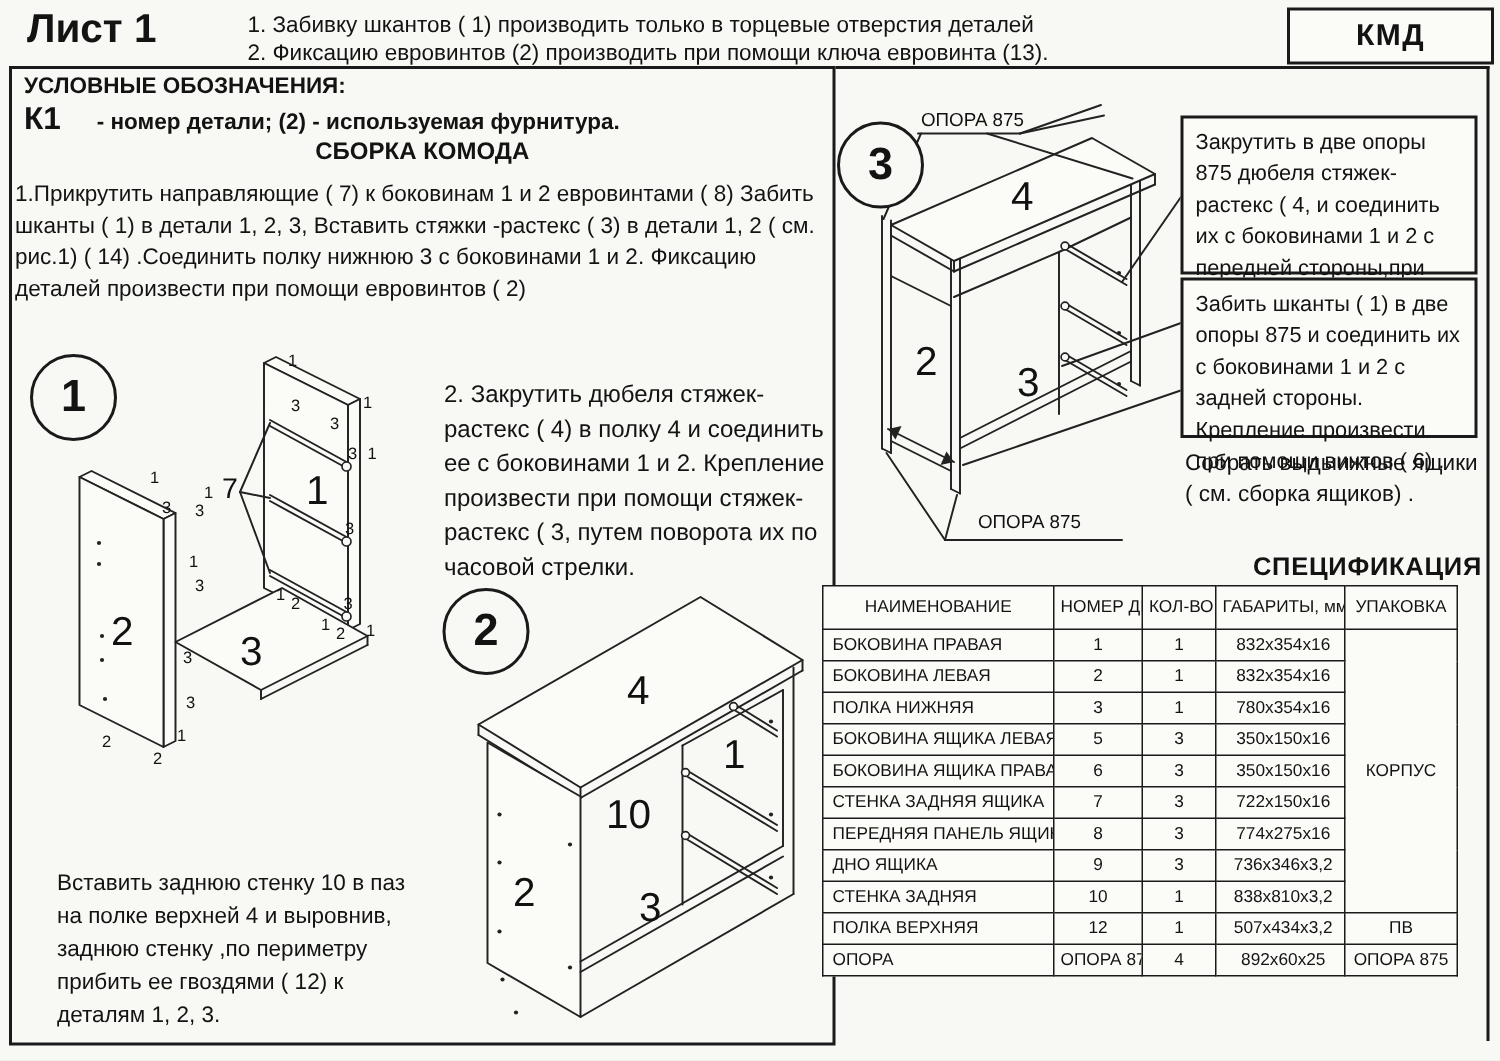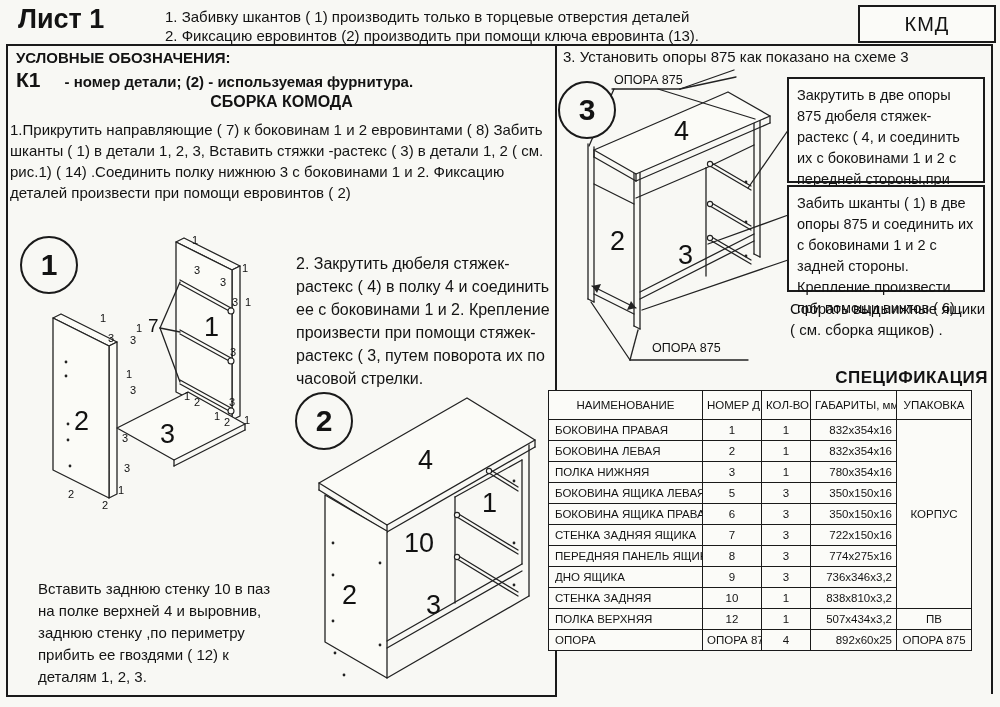--- a/index.html
+++ b/index.html
@@ -3,21 +3,21 @@
 <meta charset="utf-8">
 <style>
   html,body{margin:0;padding:0;background:#e8e8e4;}
   .sheet{position:relative;width:1000px;height:707px;background:#f8f8f4;
          font-family:"Liberation Sans",sans-serif;color:#131313;overflow:hidden;}
   .abs{position:absolute;}
   .sheet-title{left:18px;top:4px;font-size:27px;font-weight:700;}
   .top-notes{left:165px;top:7px;font-size:15px;line-height:19px;}
   .kmd-box{left:858px;top:5px;width:134px;height:34px;border:2px solid #1a1a1a;
            display:flex;align-items:center;justify-content:center;
-           font-size:20px;font-weight:400;letter-spacing:1px;background:#fbfbf8;}
+           font-size:20px;font-weight:700;letter-spacing:1px;background:#fbfbf8;}
   .panel{border:2px solid #1a1a1a;box-sizing:border-box;}
   #left-panel{left:6px;top:44px;width:551px;height:653px;}
   #right-panel{left:557px;top:44px;width:434px;height:648px;border:none;
                border-top:2px solid #1a1a1a;border-right:2px solid #1a1a1a;}
   .legend-title{left:16px;top:49px;font-size:15px;font-weight:700;}
   .k1-line{left:16px;top:68px;display:flex;align-items:baseline;gap:24px;}
   .k1{font-size:21px;font-weight:700;}
   .k1-rest{font-size:15px;font-weight:700;}
   .assembly-title{left:6px;top:93px;width:551px;text-align:center;font-size:16px;font-weight:700;}
   .step1{left:10px;top:119px;width:542px;font-size:15px;line-height:21px;}
@@ -29,21 +29,21 @@
   #inst-box-1{left:787px;top:77px;width:198px;height:106px;}
   #inst-box-2{left:787px;top:185px;width:198px;height:107px;}
   .drawers-note{left:790px;top:298px;width:200px;font-size:15px;line-height:21px;}
   .spec-title{left:565px;top:368px;width:423px;text-align:right;font-size:17px;font-weight:700;letter-spacing:.5px;}
   table.spec{left:548px;top:390px;width:423px;border-collapse:collapse;background:#fbfbf8;
              font-size:11.5px;table-layout:fixed;}
   table.spec th,table.spec td{border:1.5px solid #1a1a1a;padding:1px 4px;height:18px;
              text-align:center;overflow:hidden;white-space:nowrap;}
   table.spec th{font-weight:400;font-size:11.5px;line-height:12px;height:26px;}
   table.spec td:first-child{text-align:left;padding-left:6px;}
-  table.spec td:nth-child(4){text-align:right;padding-left:8px;}
+  table.spec td:nth-child(4){text-align:center;padding-left:8px;}
   col.c-name{width:154px;} col.c-num{width:59px;} col.c-qty{width:49px;}
   col.c-dim{width:86px;} col.c-pack{width:75px;}
   .badge{width:54px;height:54px;border:2px solid #1a1a1a;border-radius:50%;
          background:#f8f8f4;display:flex;align-items:center;justify-content:center;
          font-size:30px;font-weight:700;z-index:5;}
   #badge-1{left:20px;top:236px;} #badge-2{left:295px;top:392px;} #badge-3{left:558px;top:81px;}
   svg.diagram{position:absolute;overflow:visible;}
   svg .ln{stroke:#222;stroke-width:1.3;fill:none;stroke-linejoin:round;stroke-linecap:round;}
   svg .face{stroke:#222;stroke-width:1.3;fill:#fbfbf7;stroke-linejoin:round;}
   svg .dot{fill:#222;stroke:none;}
@@ -252,21 +252,20 @@
     </g>
     <g>
         <text x="116" y="76" class="big">4</text>
         <text x="52" y="186" class="big">2</text>
         <text x="120" y="200" class="big">3</text>
         <text x="56" y="20" class="cap">ОПОРА 875</text>
         <text x="94" y="288" class="cap">ОПОРА 875</text>
       </g>
   </svg>
 
-  <div class="abs step3">3. Установить опоры 875 как показано на схеме 3</div>
   <div class="abs inst-box" id="inst-box-1">Закрутить в две опоры 875 дюбеля стяжек-растекс  ( 4, и соединить их с боковинами 1 и 2  с передней стороны,при помощи стяжек-растекс  ( 3)</div>
   <div class="abs inst-box" id="inst-box-2">Забить шканты  ( 1)   в две опоры 875 и соединить их с боковинами 1 и 2 с задней стороны. Крепление произвести при помощи винтов  ( 6)  .</div>
   <div class="abs drawers-note">Собрать выдыижные ящики ( см. сборка ящиков)  .</div>
 
   <div class="abs spec-title">СПЕЦИФИКАЦИЯ</div>
   <table class="spec abs">
     <colgroup>
       <col class="c-name">
         <col class="c-num">
         <col class="c-qty">

